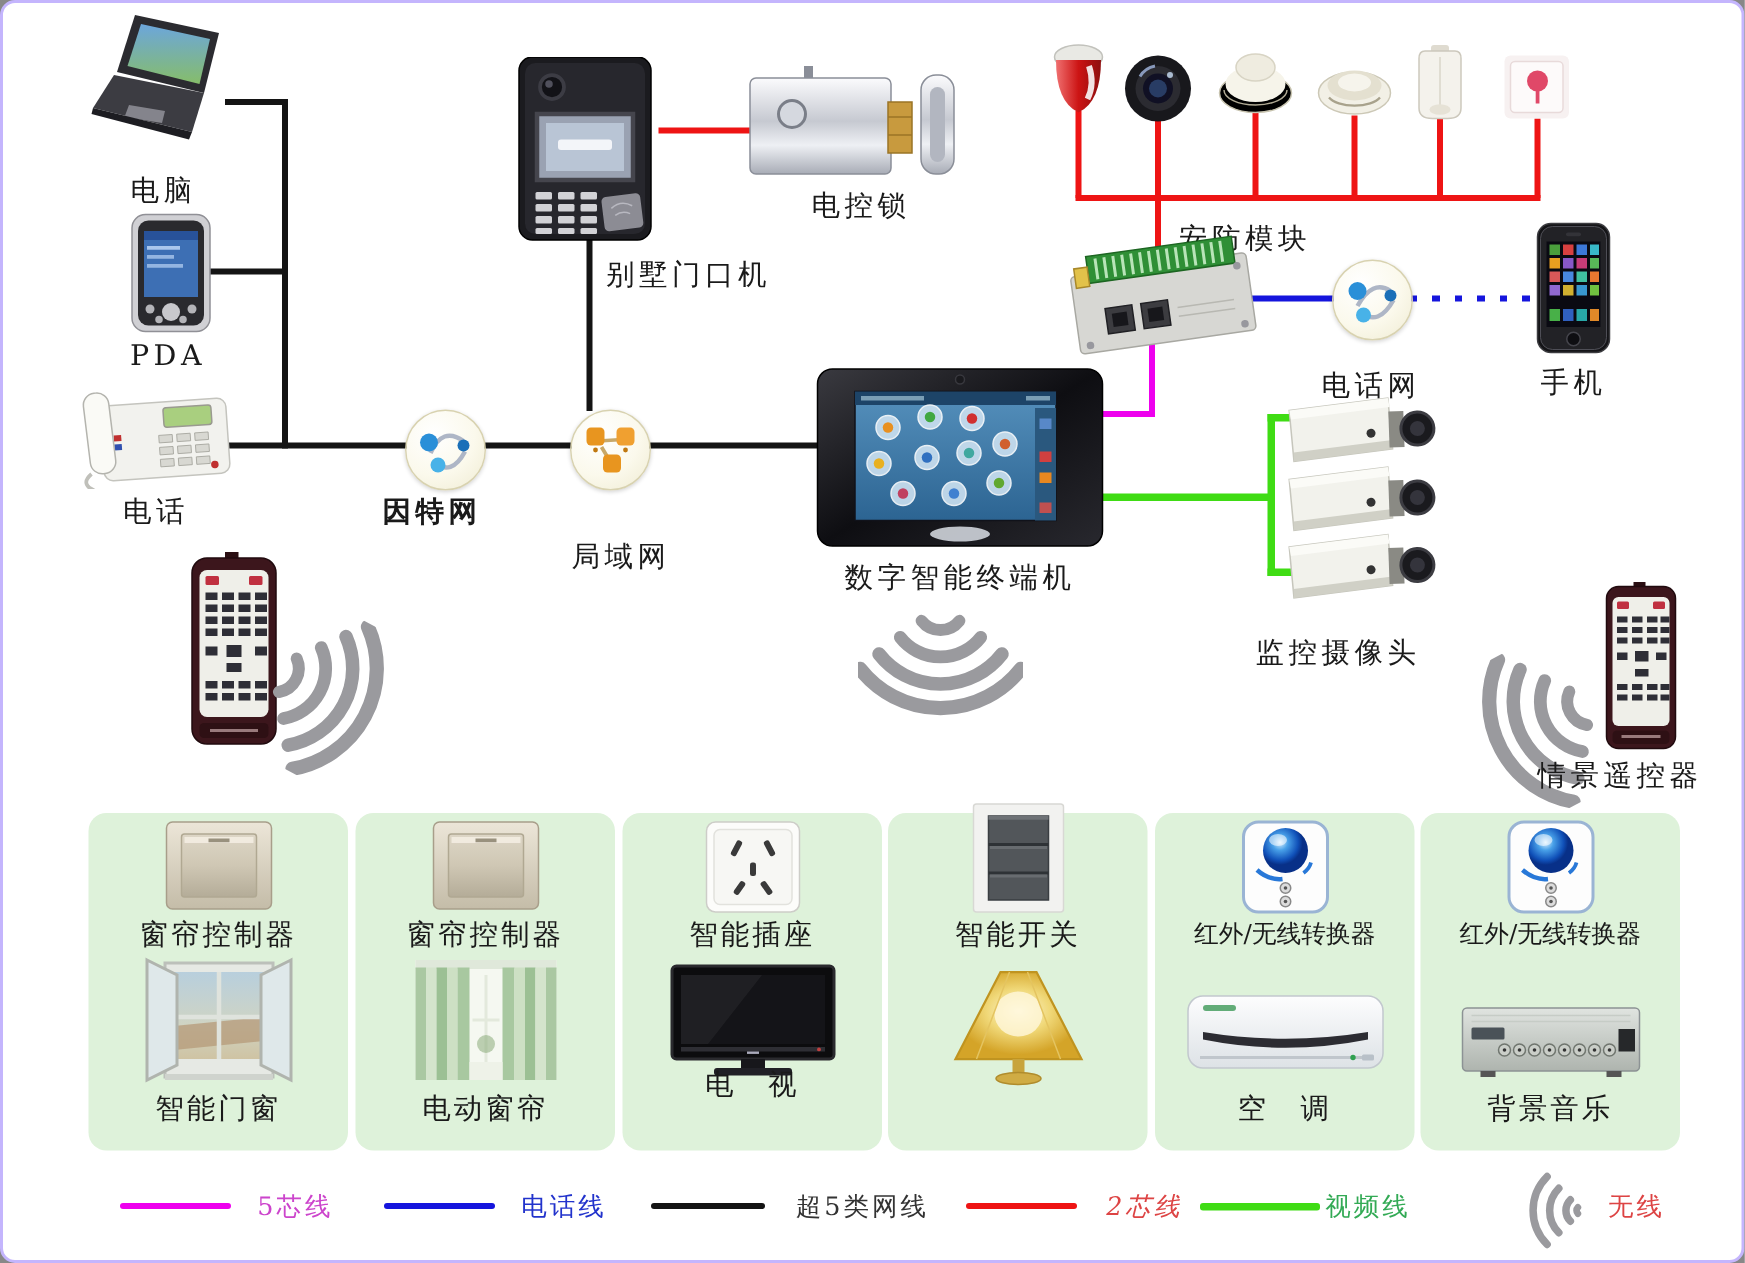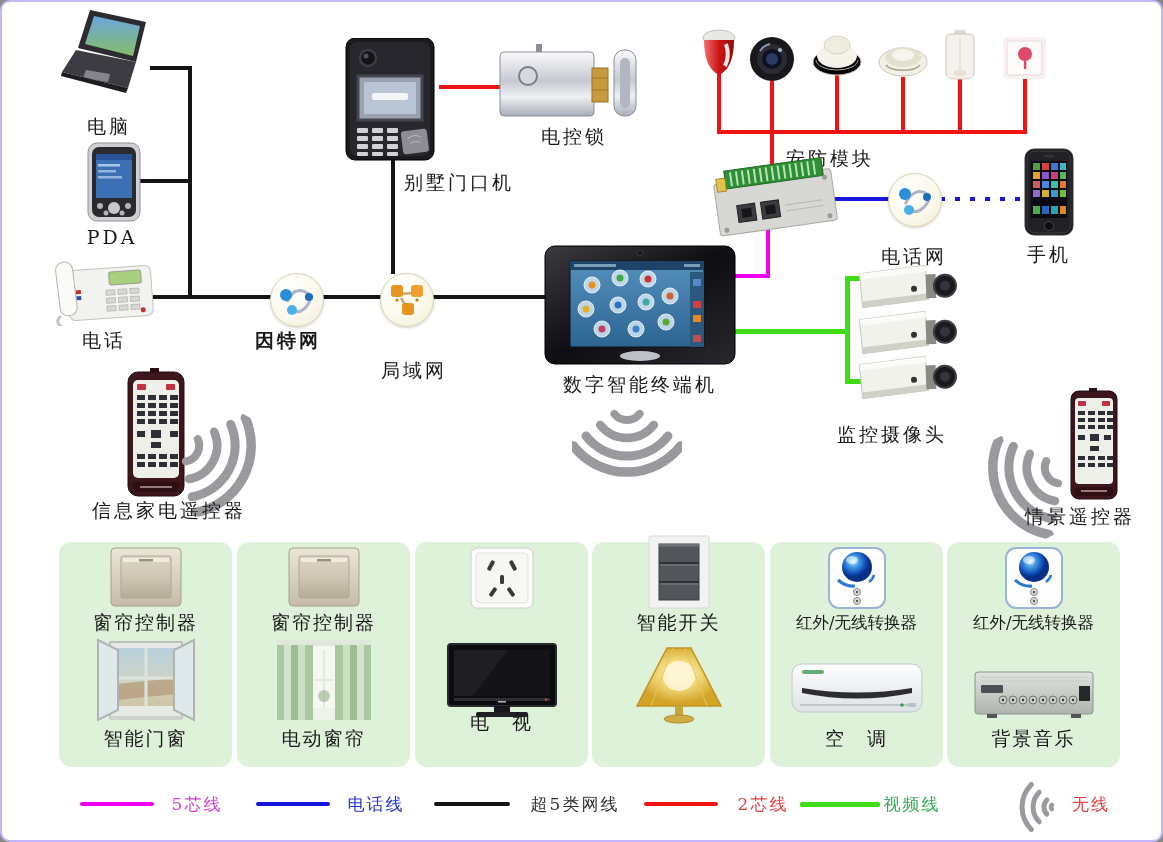--- a/index.html
+++ b/index.html
@@ -446,21 +446,20 @@
     </svg>
   </div>
   <div class="dv warc" style="left:192px;top:392px;width:90px;height:112px;transform:rotate(28deg);transform-origin:5% 25%;">
     <svg width="90" height="112" viewBox="0 0 90 112">
       <path d="M11.9,43.4 A16,16 0 0 1 11.9,68.6" stroke-width="8"></path>
       <path d="M22.9,29.2 A34,34 0 0 1 22.9,82.8" stroke-width="8.5"></path>
       <path d="M34,15 A52,52 0 0 1 34,97" stroke-width="9"></path>
       <path d="M43.9,2.4 A68,68 0 0 1 43.9,109.6" stroke-width="9.5"></path>
     </svg>
   </div>
-  <div class="lbl" style="left:70px;top:496px;width:194px;">信息家电遥控器</div>
 
   <div class="dv warc" style="left:570px;top:400px;width:110px;height:78px;">
     <svg width="110" height="78" viewBox="0 0 110 78">
       <path d="M42.4,11.9 A16,16 0 0 0 67.6,11.9" stroke-width="8"></path>
       <path d="M28.2,22.9 A34,34 0 0 0 81.8,22.9" stroke-width="8.5"></path>
       <path d="M14,34 A52,52 0 0 0 96,34" stroke-width="9"></path>
       <path d="M1.4,43.9 A68,68 0 0 0 108.6,43.9" stroke-width="9.5"></path>
     </svg>
   </div>
 
@@ -594,20 +593,21 @@
         <rect x="7" y="7" width="52" height="50" rx="4" fill="#f7f7f4" stroke="#e2e2dd"></rect>
         <g fill="#3a3a3a">
           <rect x="20" y="14" width="4" height="11" rx="1.5" transform="rotate(28 22 19.5)"></rect>
           <rect x="42" y="14" width="4" height="11" rx="1.5" transform="rotate(-28 44 19.5)"></rect>
           <rect x="31" y="29" width="4" height="9" rx="1.5"></rect>
           <rect x="22" y="41" width="4" height="10" rx="1.5" transform="rotate(35 24 46)"></rect>
           <rect x="40" y="41" width="4" height="10" rx="1.5" transform="rotate(-35 42 46)"></rect>
         </g>
       </svg>
     </div>
+    <div class="mlbl" style="top:68px;">智能插座</div>
     <div class="mimg" style="top:100px;width:112px;height:80px;">
       <svg width="112" height="80" viewBox="0 0 112 80">
         <rect x="2" y="2" width="108" height="62" rx="3" fill="#0c0c0e" stroke="#2a2a2e" stroke-width="2"></rect>
         <rect x="8" y="8" width="96" height="46" fill="#141418"></rect>
         <polygon points="8,8 62,8 26,54 8,54" fill="#ffffff" opacity="0.05"></polygon>
         <rect x="8" y="56" width="96" height="3" fill="#2e2e34"></rect>
         <rect x="52" y="59" width="8" height="1.6" fill="#aab"></rect>
         <rect x="48" y="64" width="16" height="6" fill="#17171b"></rect>
         <rect x="30" y="70" width="52" height="5" rx="2" fill="#202026"></rect>
         <circle cx="100" cy="57.6" r="1.3" fill="#c04040"></circle>
@@ -745,21 +745,21 @@
   <div class="ln ln-mag" style="left:78px;top:800px;width:74px;height:4px;border-radius:2px;"></div>
   <div class="legend-lbl tc-mag" style="left:160px;top:791px;width:70px;">5芯线</div>
 
   <div class="ln ln-blue" style="left:254px;top:800px;width:74px;height:4px;border-radius:2px;"></div>
   <div class="legend-lbl tc-blue" style="left:336px;top:791px;width:76px;">电话线</div>
 
   <div class="ln ln-black" style="left:432px;top:800px;width:76px;height:4px;border-radius:2px;"></div>
   <div class="legend-lbl tc-blk" style="left:512px;top:791px;width:122px;">超5类网线</div>
 
   <div class="ln ln-red" style="left:642px;top:800px;width:74px;height:4px;border-radius:2px;"></div>
-  <div class="legend-lbl tc-red" style="left:726px;top:791px;width:70px;">2芯线</div>
+  <div class="legend-lbl tc-red" style="left:726px;top:791px;width:70px;font-style:italic;">2芯线</div>
 
   <div class="ln ln-grn" style="left:798px;top:800px;width:80px;height:5px;border-radius:2px;"></div>
   <div class="legend-lbl tc-grn" style="left:872px;top:791px;width:76px;">视频线</div>
 
   <div class="dv warc" style="left:1000px;top:778px;width:54px;height:54px;">
     <svg width="54" height="54" viewBox="0 0 54 54">
       <path d="M49.9,24.9 A3,3 0 0 0 49.9,29.1" stroke-width="4.5"></path>
       <path d="M44.9,19.9 A10,10 0 0 0 44.9,34.1" stroke-width="5"></path>
       <path d="M37.2,12.2 A21,21 0 0 0 37.2,41.8" stroke-width="5"></path>
       <path d="M29.4,4.4 A32,32 0 0 0 29.4,49.6" stroke-width="5"></path>

